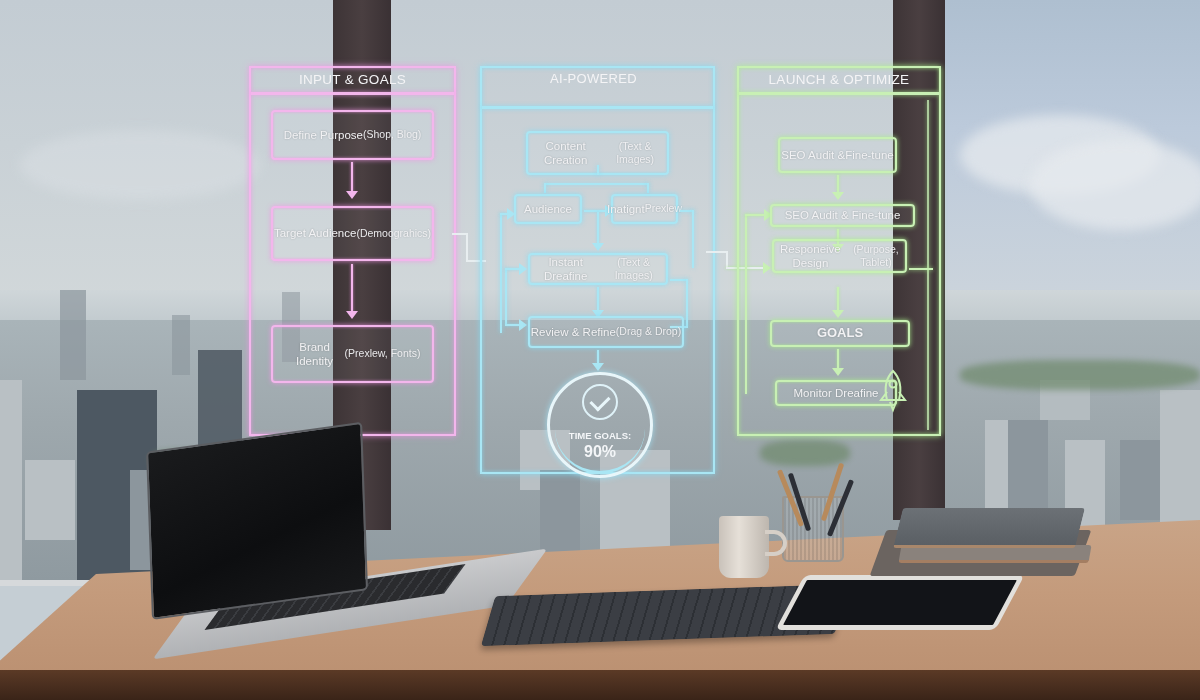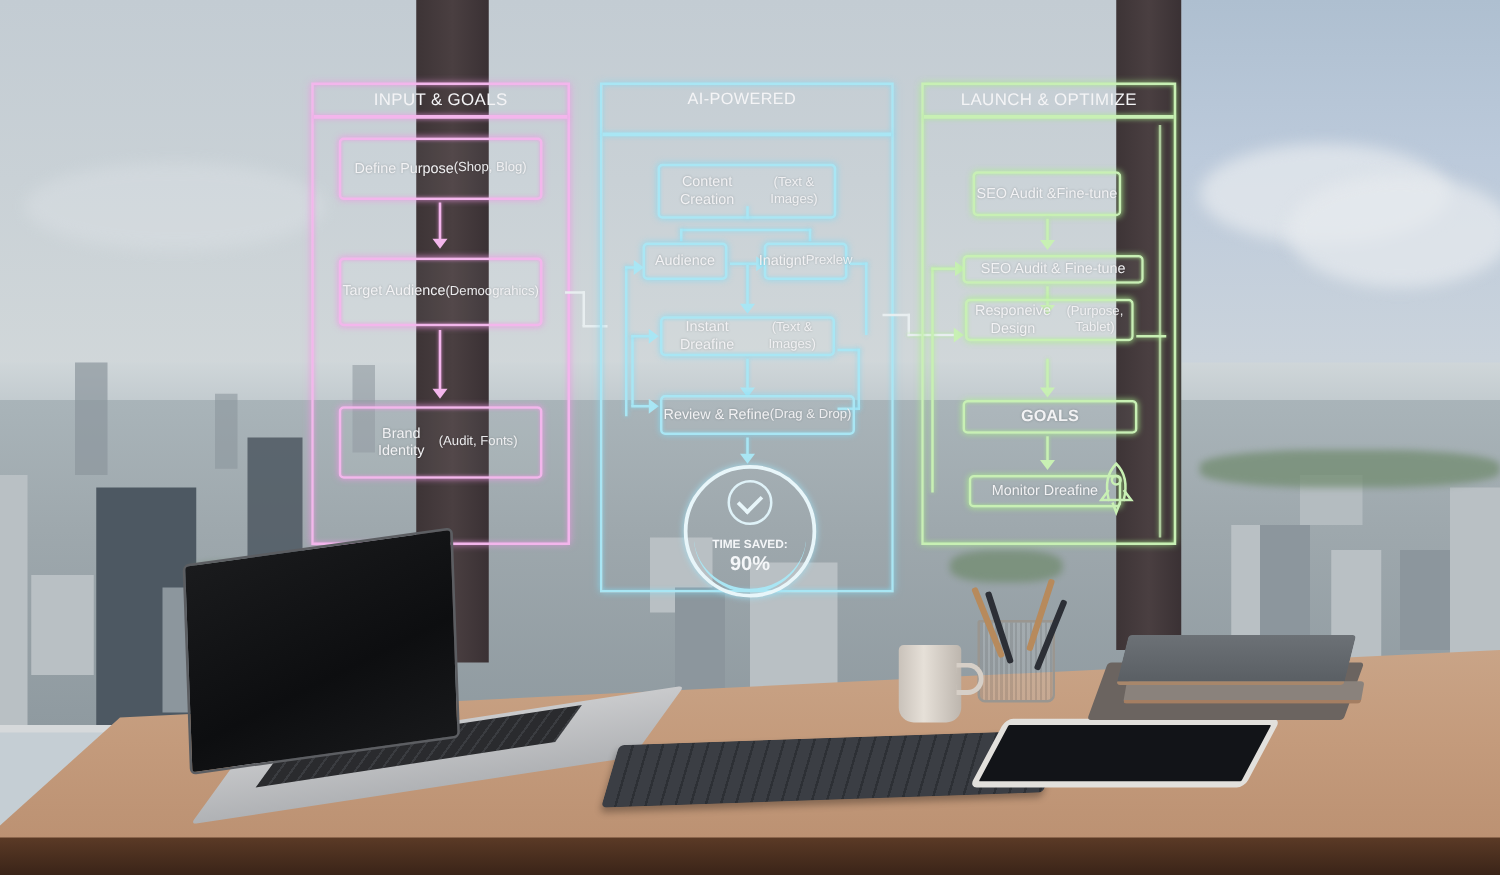--- a/index.html
+++ b/index.html
@@ -154,21 +154,21 @@
     <div class="arrow-v" style="left:351px;top:162px;height:30px;"></div>
 
     <div class="node" style="left:271px;top:206px;width:163px;height:55px;">
       <span class="main">Target Audience</span>
       <span class="sub">(Demoograhics)</span>
     </div>
     <div class="arrow-v" style="left:351px;top:264px;height:48px;"></div>
 
     <div class="node" style="left:271px;top:325px;width:163px;height:58px;">
       <span class="main" style="max-width:60px;">Brand Identity</span>
-      <span class="sub">(Audit, Fonts)</span>
+      <span class="sub">(Prexlew, Fonts)</span>
     </div>
   </div>
 
   <div class="panel cyan">
     <div class="neon-line" style="left:452px;top:233px;width:16px;height:2px;background:#e8eef0;box-shadow:none;"></div>
     <div class="neon-line" style="left:466px;top:233px;width:2px;height:28px;background:#e8eef0;box-shadow:none;"></div>
     <div class="neon-line" style="left:466px;top:260px;width:20px;height:2px;background:#e8eef0;box-shadow:none;"></div>
   </div>
 
   <div class="panel cyan">
@@ -216,21 +216,21 @@
     <div class="node" style="left:528px;top:316px;width:156px;height:32px;">
       <span class="main">Review &amp; Refine</span>
       <span class="sub">(Drag &amp; Drop)</span>
     </div>
     <div class="arrow-v" style="left:597px;top:350px;height:14px;"></div>
 
     <div class="badge" style="left:547px;top:372px;width:106px;height:106px;">
       <div class="ring"></div>
       <div class="lower"></div>
       <div class="check"></div>
-      <div class="label">TIME SAVED:</div>
+      <div class="label">TIME GOALS:</div>
       <div class="value">90%</div>
     </div>
   </div>
 
   <div class="panel green">
     <div class="neon-line" style="left:706px;top:251px;width:22px;height:2px;background:#e8eef0;box-shadow:none;"></div>
     <div class="neon-line" style="left:726px;top:251px;width:2px;height:18px;background:#e8eef0;box-shadow:none;"></div>
     <div class="arrow-h" style="left:726px;top:267px;width:38px;background:#e8eef0;"></div>
   </div>
 

